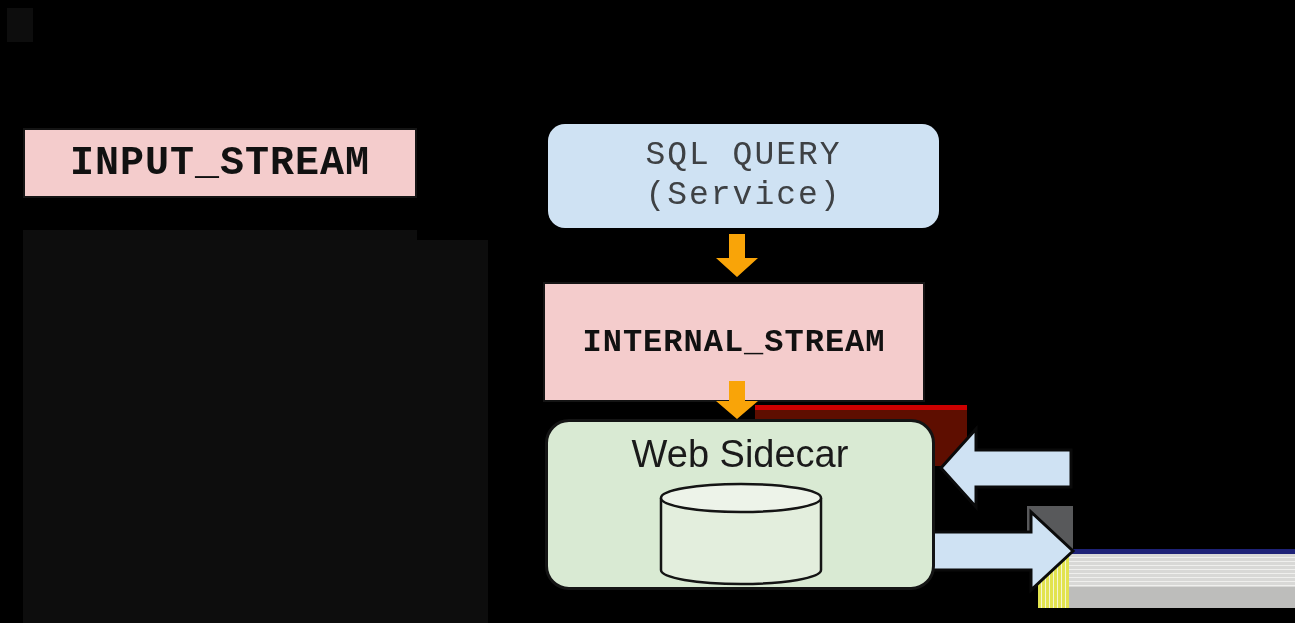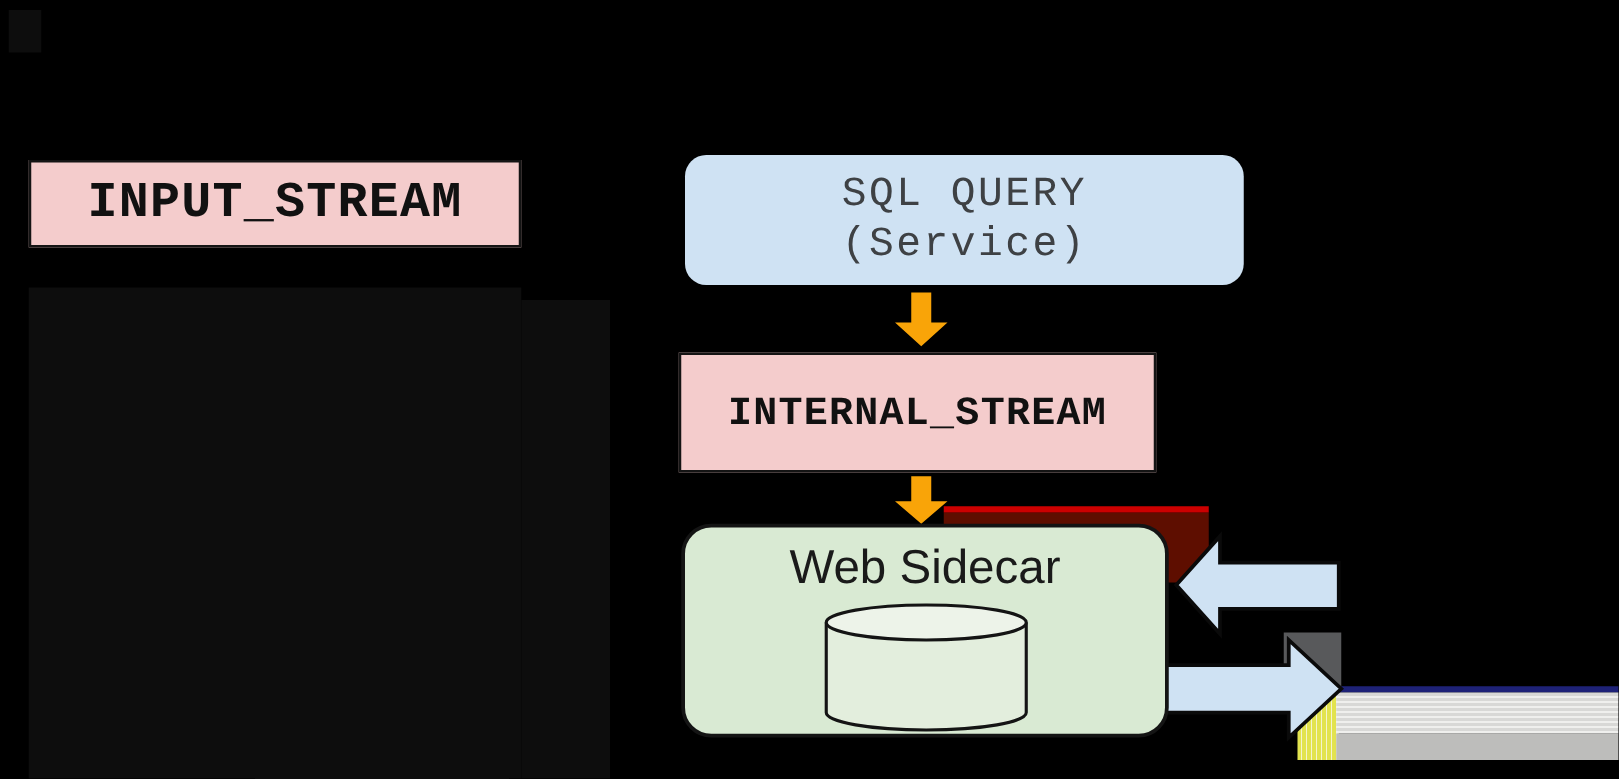--- a/index.html
+++ b/index.html
@@ -16,29 +16,29 @@
   .node{display:flex;align-items:center;justify-content:center;box-sizing:border-box;}
   #input-stream{
     left:23px;top:128px;width:394px;height:70px;z-index:30;
     background:var(--pink);border:2px solid var(--node-border);
   }
   #input-stream .lbl{
     font-family:"Liberation Mono",monospace;font-weight:bold;font-size:40px;
     letter-spacing:1px;color:var(--text-black);
   }
   #sql-query{
-    left:548px;top:124px;width:447px;height:104px;z-index:30;border-radius:17px;
+    left:548px;top:124px;width:391px;height:104px;z-index:30;border-radius:17px;
     background:var(--blue);flex-direction:column;line-height:40px;
   }
   #sql-query .lbl{
     font-family:"Liberation Mono",monospace;font-size:33px;letter-spacing:2px;
     color:var(--sql-text);
   }
   #internal-stream{
-    left:543px;top:282px;width:382px;height:96px;z-index:30;
+    left:543px;top:282px;width:382px;height:120px;z-index:30;
     background:var(--pink);border:2px solid var(--node-border);
   }
   #internal-stream .lbl{
     font-family:"Liberation Mono",monospace;font-weight:bold;font-size:32px;
     letter-spacing:1px;color:var(--text-black);
   }
   #web-service{
     left:545px;top:419px;width:390px;height:171px;z-index:50;border-radius:24px;
     background:var(--green);border:3px solid var(--node-border);
     flex-direction:column;justify-content:flex-start;

